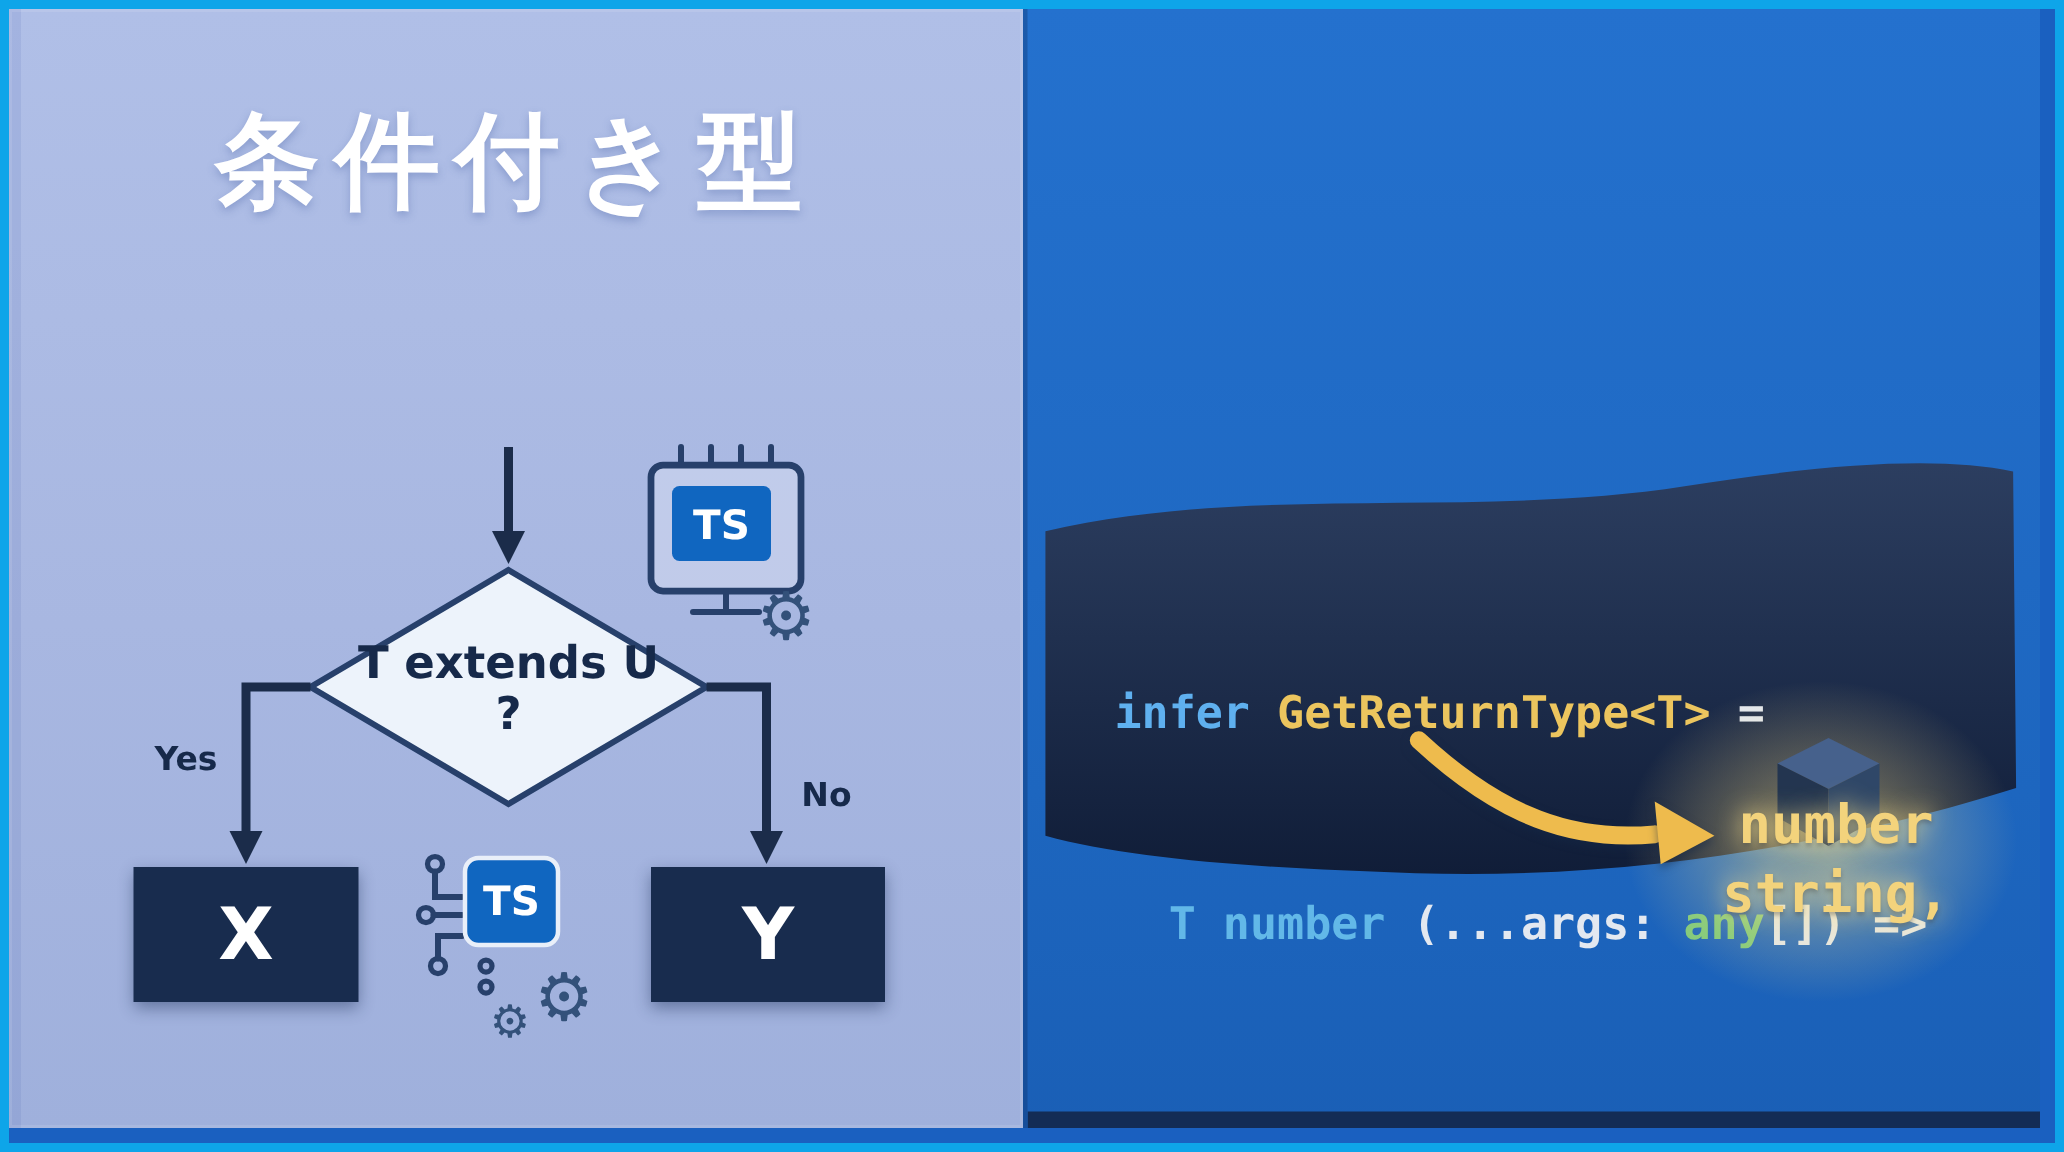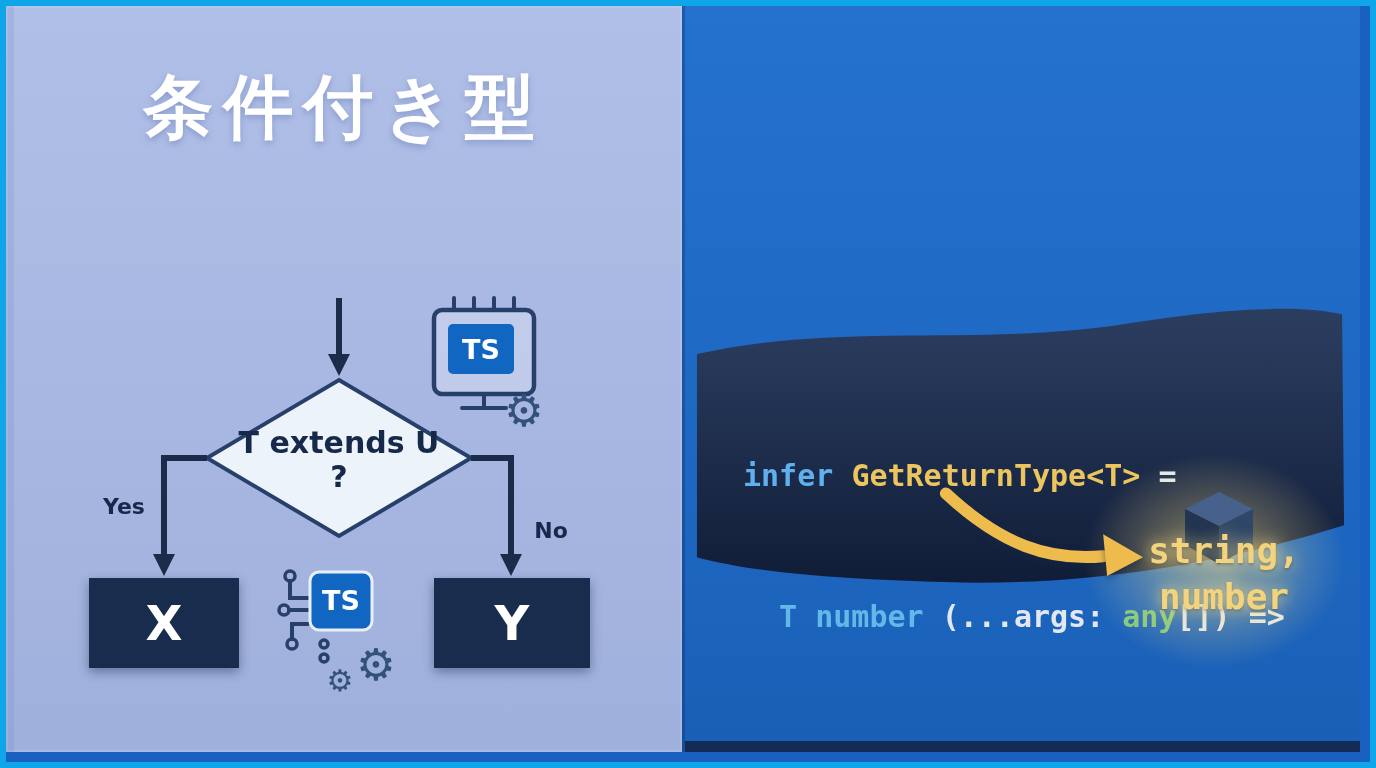--- a/index.html
+++ b/index.html
@@ -175,19 +175,19 @@
       <polygon points="460,552 420,529 424,571" class="arrow-head"></polygon>
     </svg>
 
     <svg class="cube" viewBox="0 0 72 76">
       <polygon points="36,2 70,19 36,36 2,19" fill="#46618c"></polygon>
       <polygon points="2,19 36,36 36,74 2,55" fill="#233550"></polygon>
       <polygon points="36,36 70,19 70,55 36,74" fill="#2f4768"></polygon>
     </svg>
 
     <div class="result-text">
+      <div>number</div>
       <div>string,</div>
-      <div>number</div>
     </div>
 
     <div class="bottom-strip"></div>
   </div>
 </div>
 
 </body></html>

